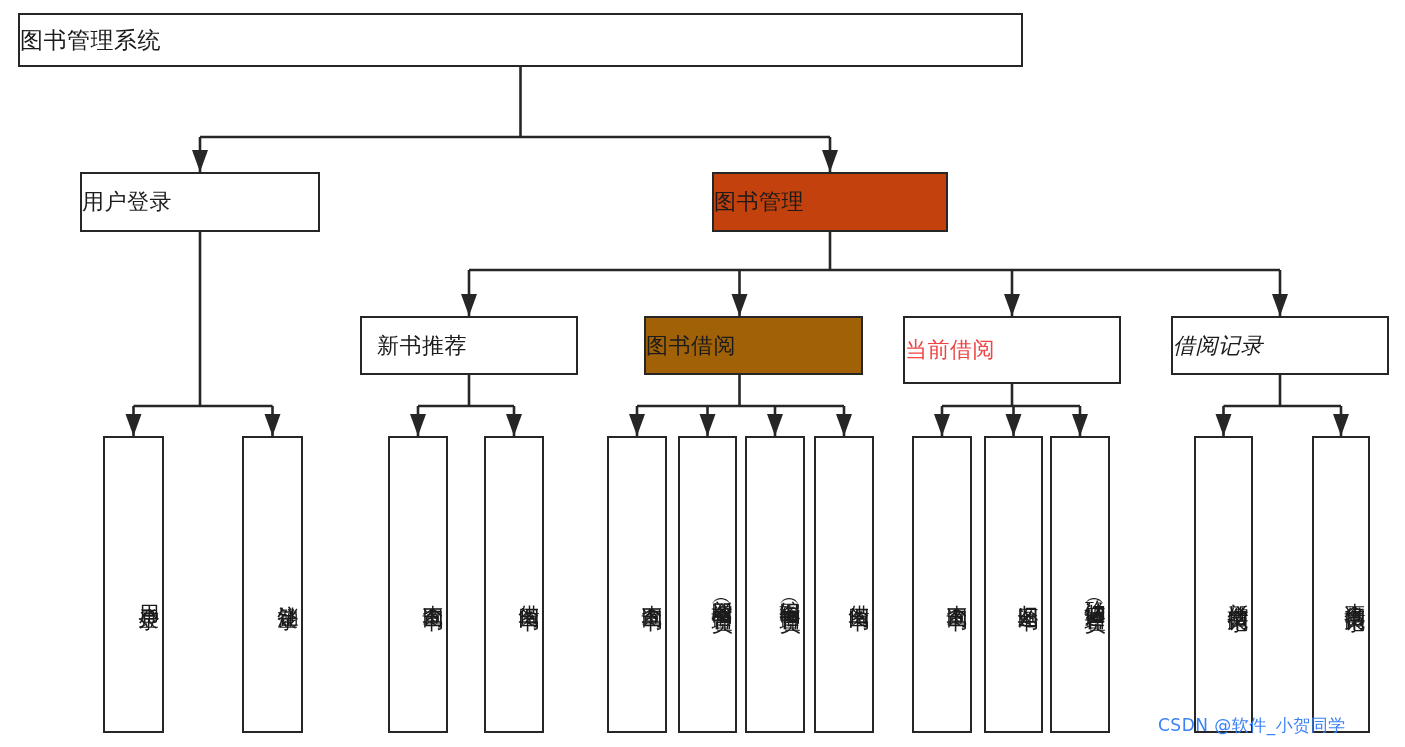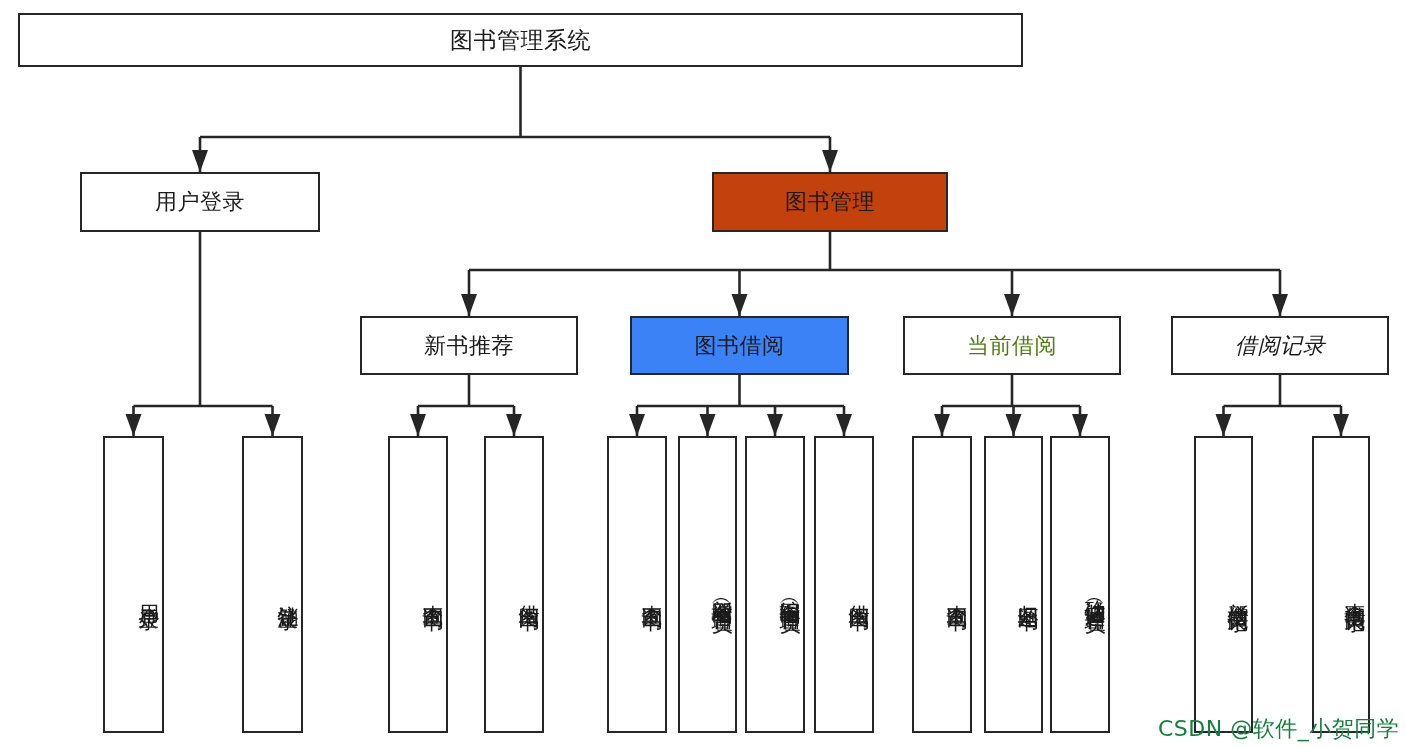--- a/index.html
+++ b/index.html
@@ -26,21 +26,20 @@
     height: 747px;
     pointer-events: none;
   }
   .node {
     position: absolute;
     box-sizing: border-box;
     border: 2.5px solid #262626;
     background: #ffffff;
     display: flex;
     align-items: center;
-    justify-content: center;
     color: #1b1b1b;
     font-size: 22px;
     letter-spacing: 0.5px;
     line-height: 1.25;
   }
   .node.root {
     font-size: 23px;
   }
   .node.leaf {
     writing-mode: vertical-rl;
@@ -53,22 +52,22 @@
   }
   .node.leaf .label {
     writing-mode: vertical-rl;
     text-orientation: upright;
     white-space: nowrap;
   }
   .watermark {
     position: absolute;
     left: 1158px;
     top: 714px;
-    font-size: 22px;
-    color: #15803d;
+    font-size: 17px;
+    color: #3b82f6;
     white-space: nowrap;
     letter-spacing: 0.5px;
   }
 </style>
 </head>
 <body>
 
 <div id="diagram-root">
   <svg id="edge-layer" viewBox="0 0 1405 747">
       <line x1="520.5" y1="67" x2="520.5" y2="137" stroke="#262626" stroke-width="2.6"></line>
@@ -127,27 +126,27 @@
   <div id="node-layer">
       <div class="node root" style="left: 18px; top: 13px; width: 1005px; height: 54px; border-color: rgb(38, 38, 38); background: rgb(255, 255, 255); color: rgb(27, 27, 27);">
         <span class="label">图书管理系统</span>
       </div>
       <div class="node branch" style="left: 80px; top: 172px; width: 240px; height: 60px; border-color: rgb(38, 38, 38); background: rgb(255, 255, 255); color: rgb(27, 27, 27);">
         <span class="label">用户登录</span>
       </div>
       <div class="node branch" style="left: 712px; top: 172px; width: 236px; height: 60px; border-color: rgb(38, 38, 38); background: #c2410c; color: rgb(27, 27, 27);">
         <span class="label">图书管理</span>
       </div>
-      <div class="node branch" style="left: 360px; top: 316px; width: 218px; height: 59px; border-color: rgb(38, 38, 38); background: rgb(255, 255, 255); color: rgb(27, 27, 27);">
+      <div class="node branch" style="left: 360px; top: 316px; width: 218px; height: 59px; border-color: rgb(38, 38, 38); background: rgb(255, 255, 255); color: rgb(27, 27, 27); padding-left: 15px;">
         <span class="label">新书推荐</span>
       </div>
-      <div class="node branch" style="left: 630px; top: 316px; width: 219px; height: 59px; border-color: rgb(38, 38, 38); background: #3b82f6; color: rgb(27, 27, 27);">
+      <div class="node branch" style="left: 644px; top: 316px; width: 219px; height: 59px; border-color: rgb(38, 38, 38); background: #a16207; color: rgb(27, 27, 27);">
         <span class="label">图书借阅</span>
       </div>
-      <div class="node branch" style="left: 903px; top: 316px; width: 218px; height: 59px; border-color: rgb(38, 38, 38); background: rgb(255, 255, 255); color: #4d7c0f;">
+      <div class="node branch" style="left: 903px; top: 316px; width: 218px; height: 68px; border-color: rgb(38, 38, 38); background: rgb(255, 255, 255); color: #ef4444;">
         <span class="label">当前借阅</span>
       </div>
       <div class="node branch" style="left: 1171px; top: 316px; width: 218px; height: 59px; border-color: rgb(38, 38, 38); background: rgb(255, 255, 255); color: rgb(27, 27, 27); font-style: italic;">
         <span class="label">借阅记录</span>
       </div>
       <div class="node leaf" style="left: 103px; top: 436px; width: 61px; height: 297px; border-color: rgb(38, 38, 38); background: rgb(255, 255, 255); color: rgb(27, 27, 27);">
         <span class="label">用户登录</span>
       </div>
       <div class="node leaf" style="left: 242px; top: 436px; width: 61px; height: 297px; border-color: rgb(38, 38, 38); background: rgb(255, 255, 255); color: rgb(27, 27, 27);">
         <span class="label">注销登录</span>

